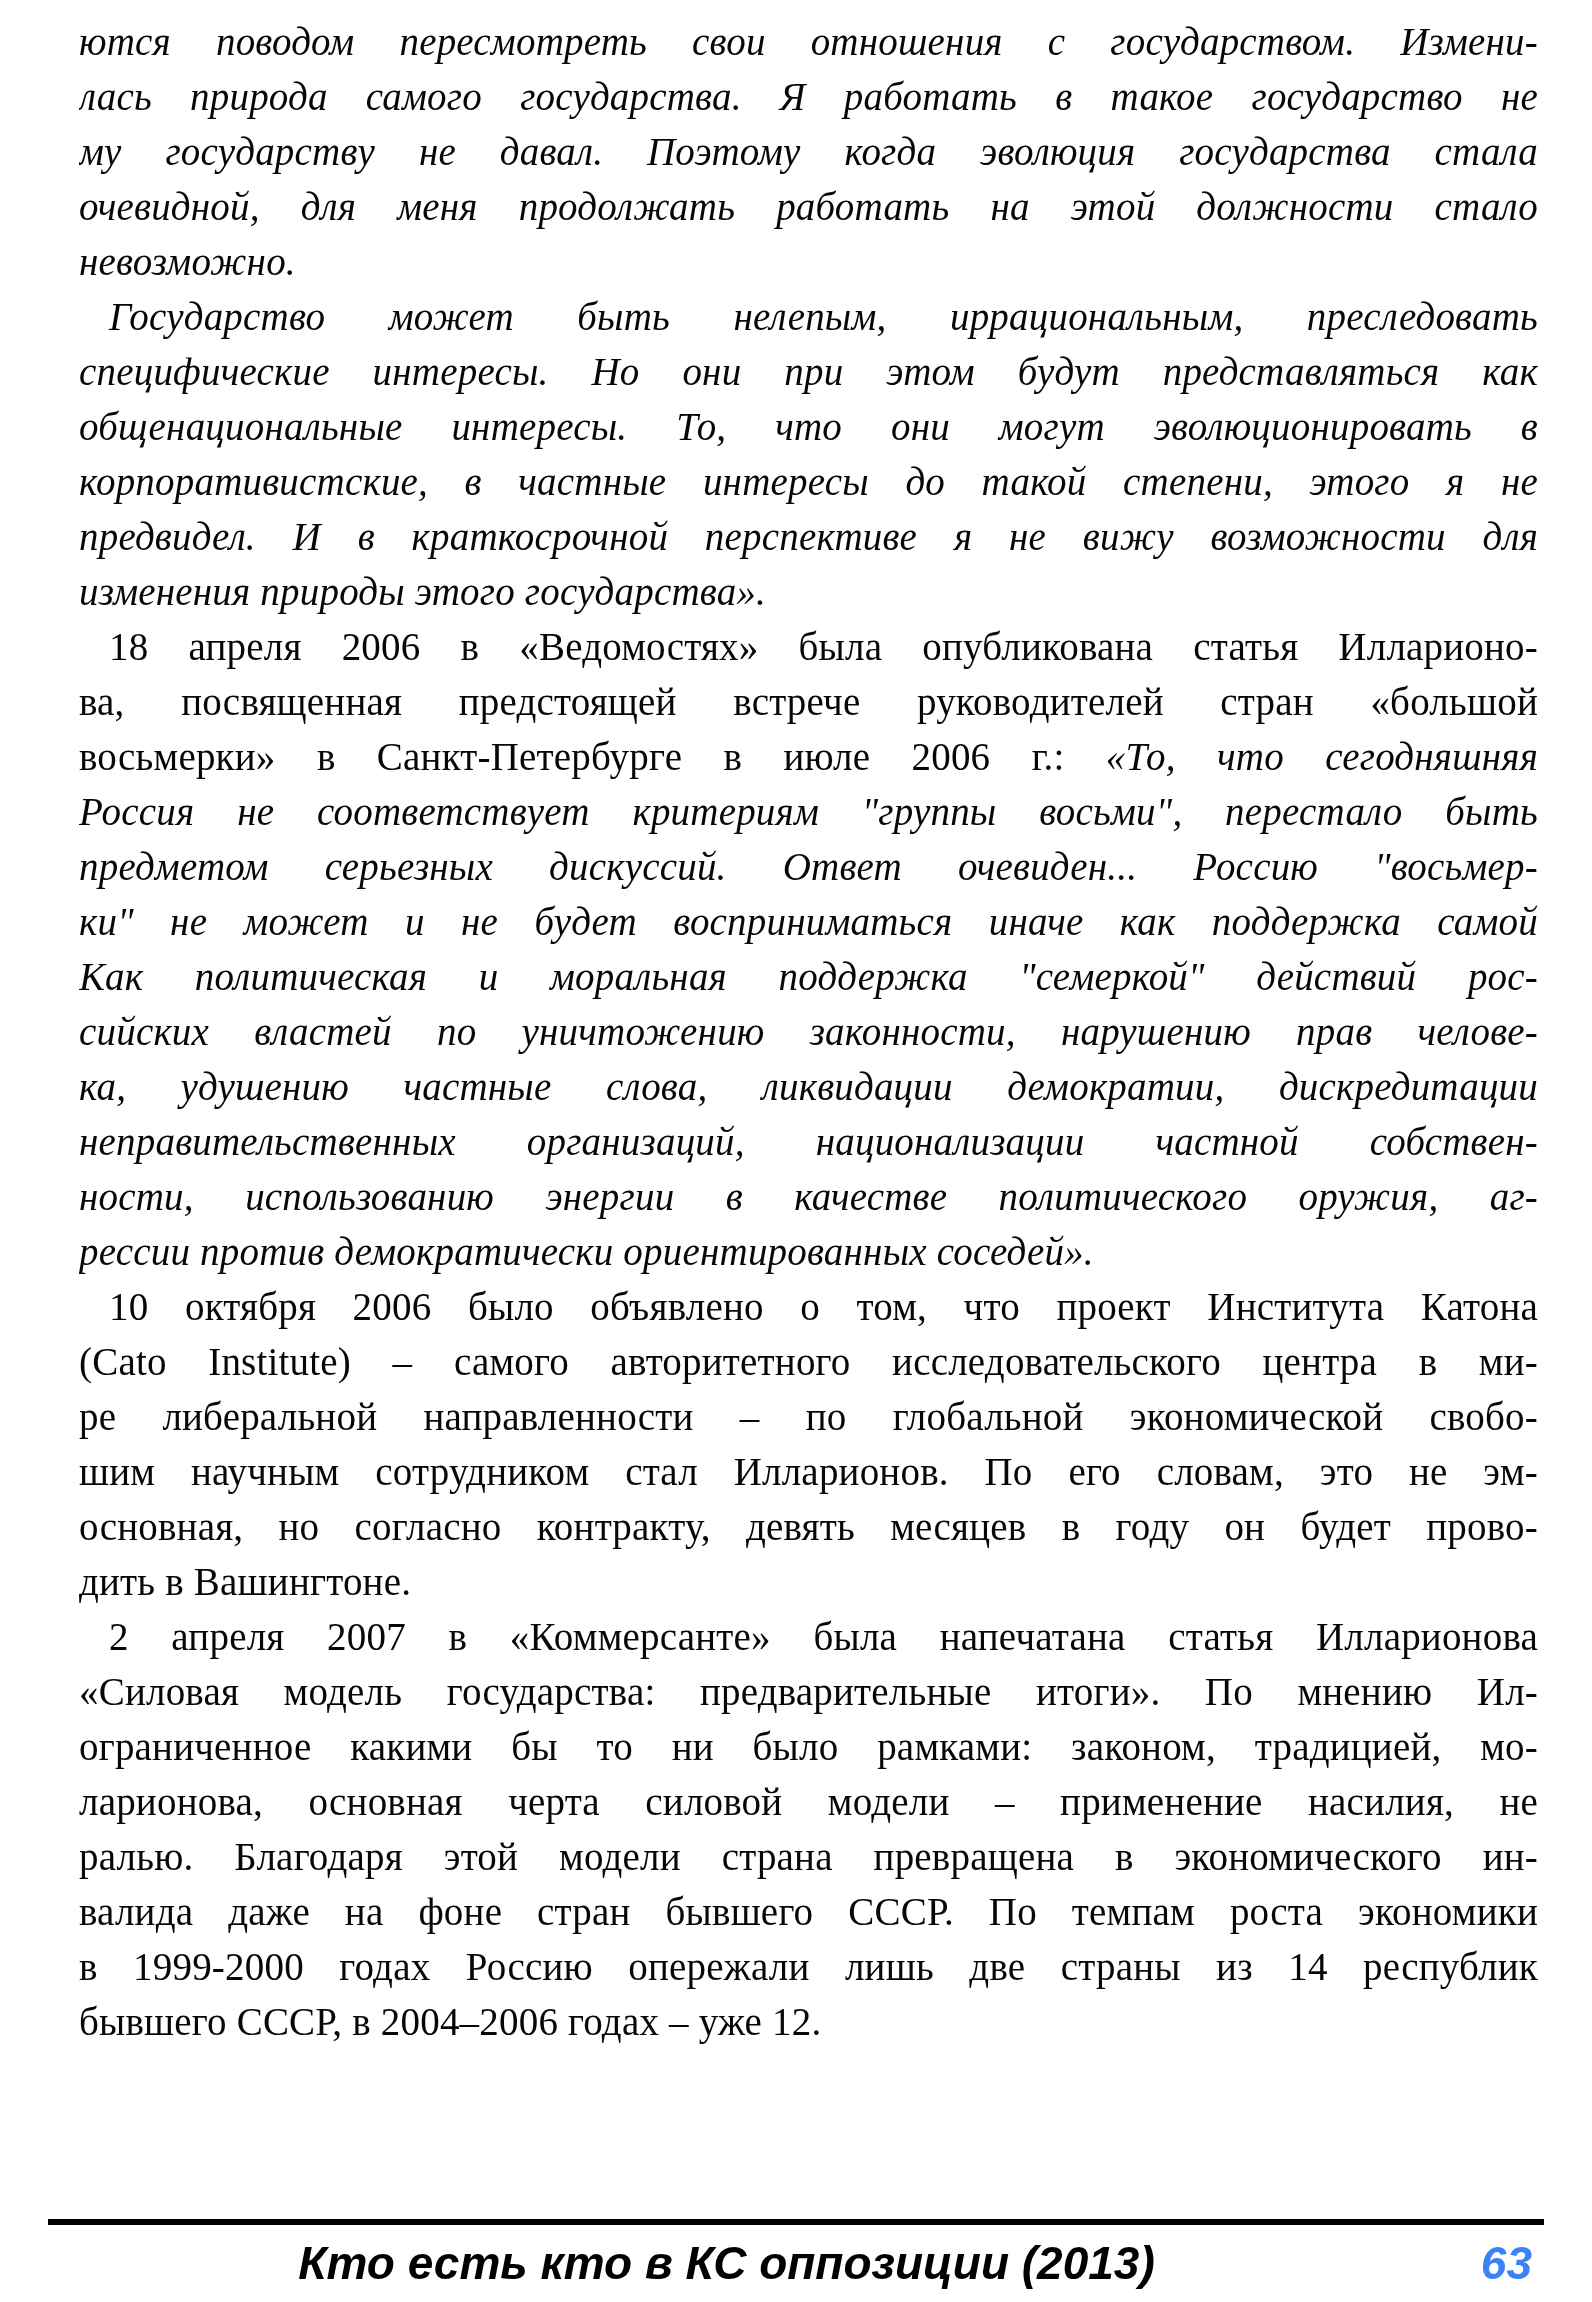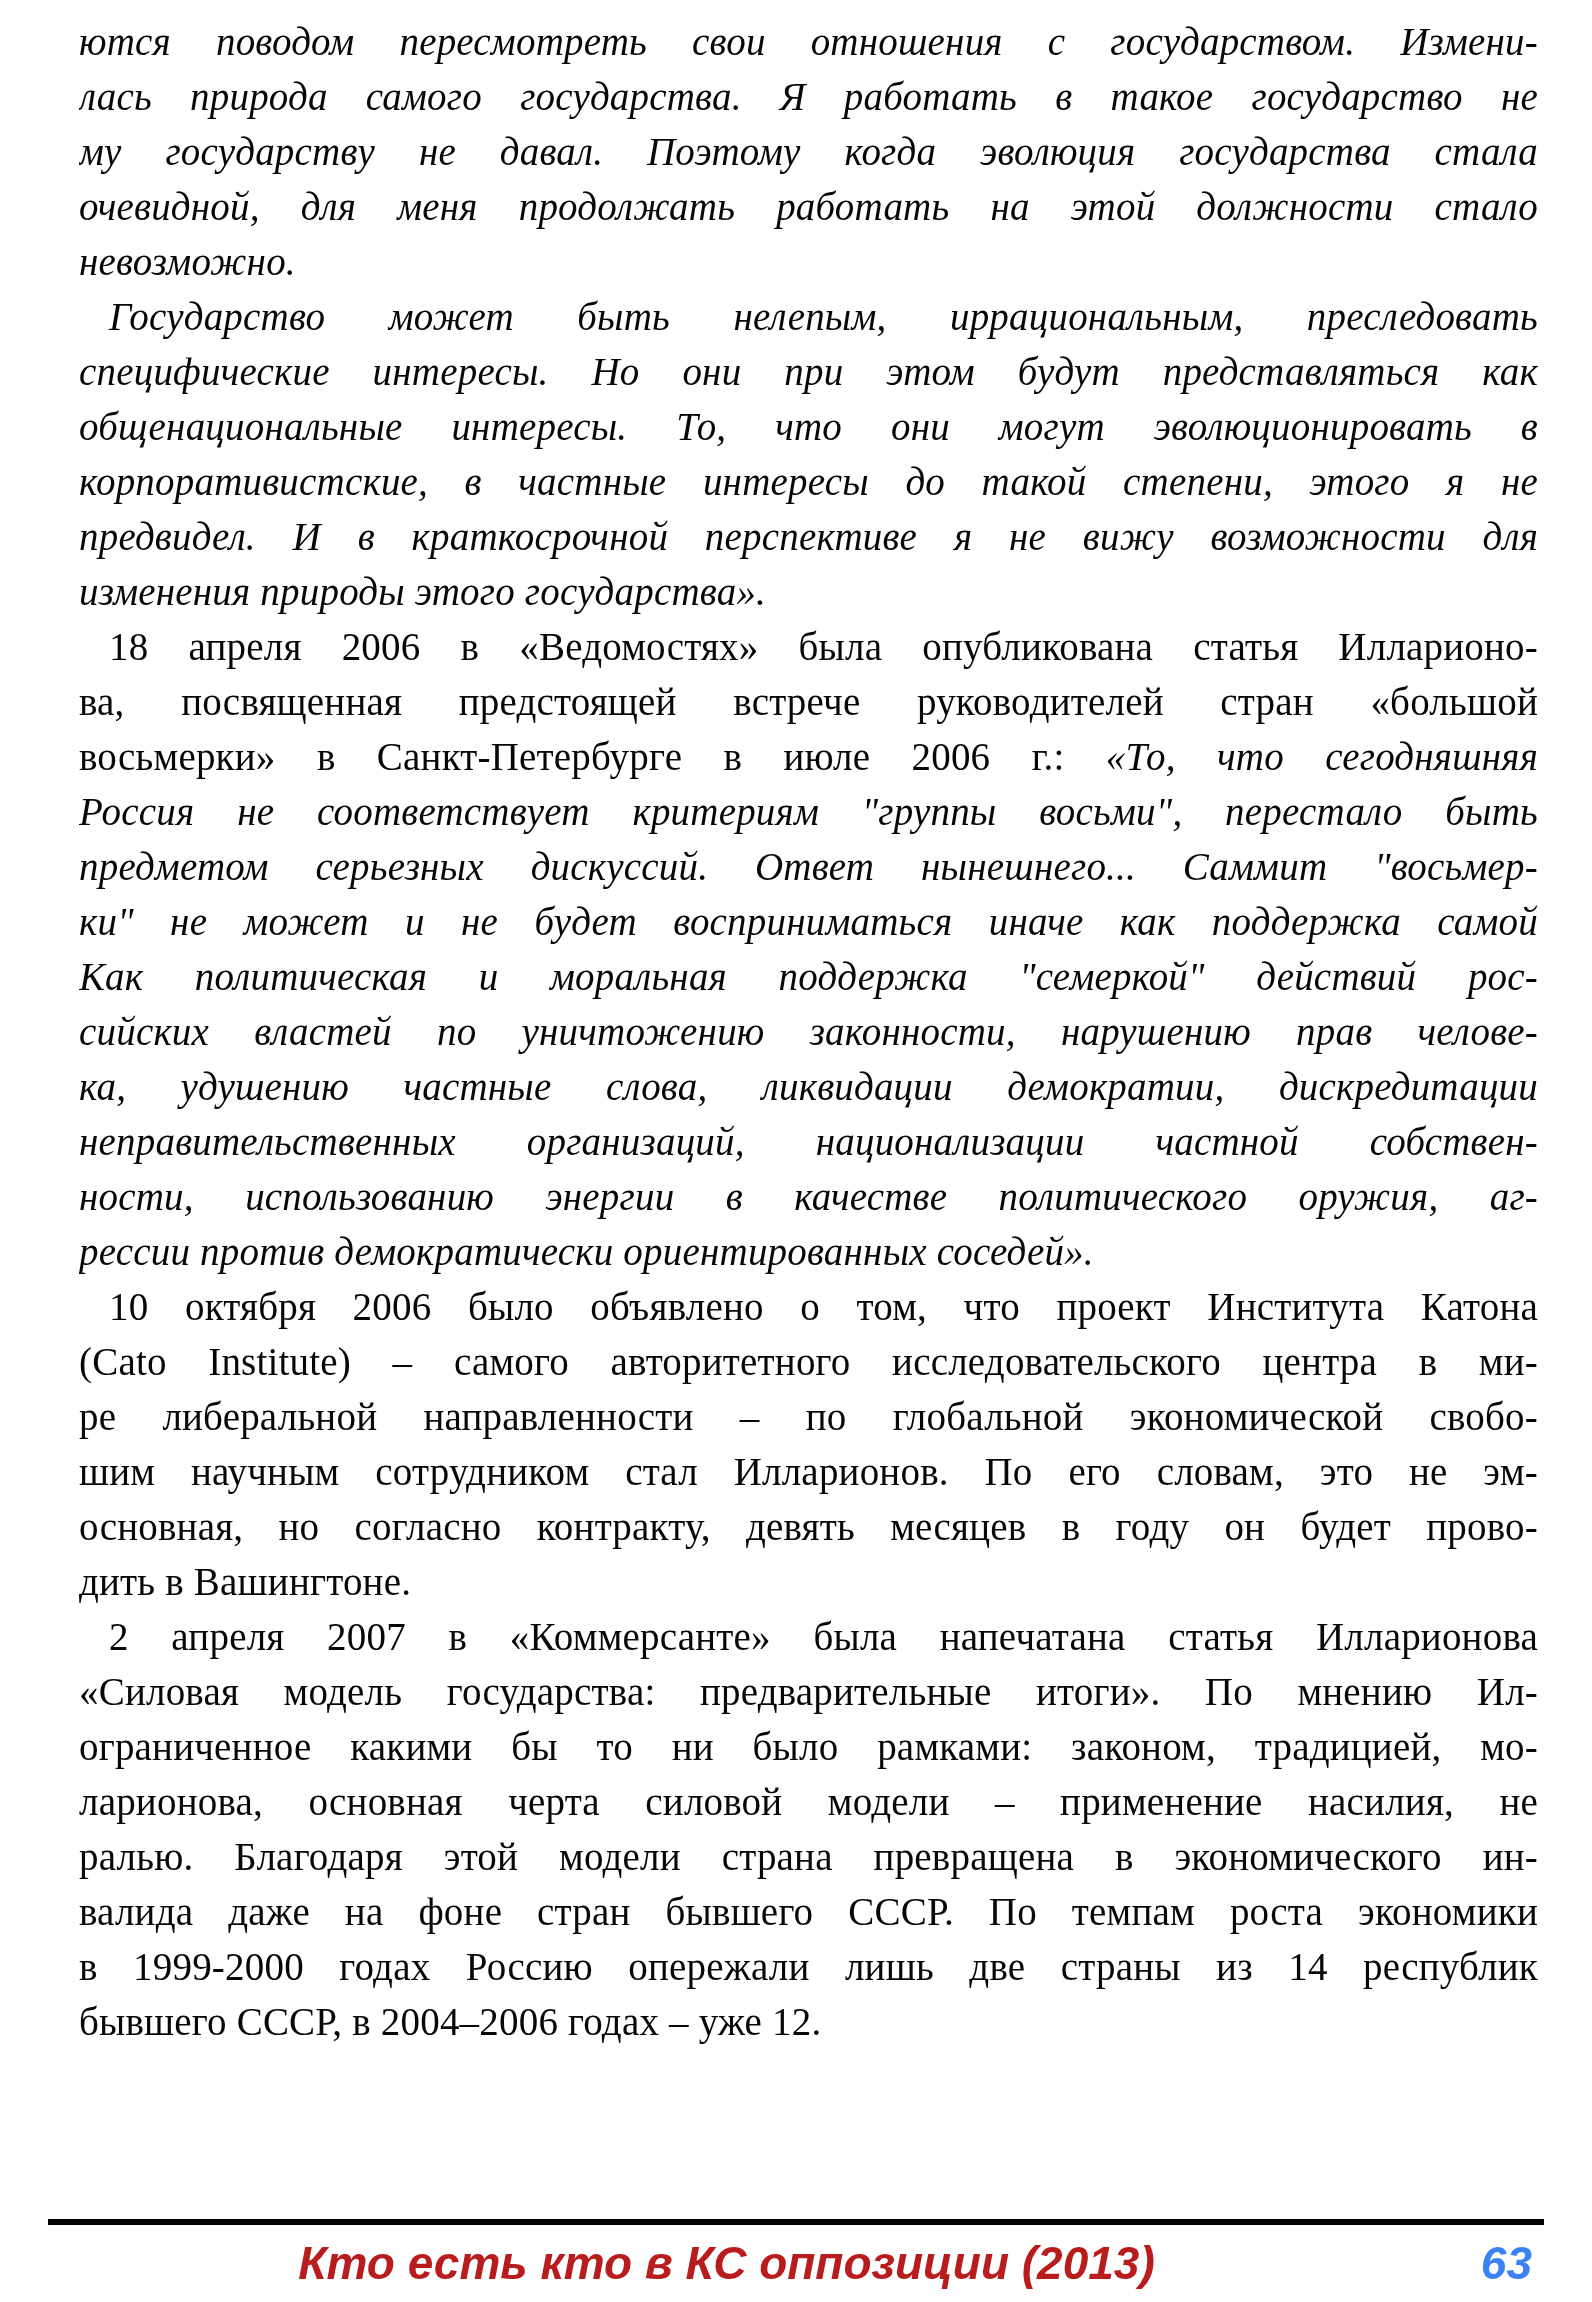--- a/index.html
+++ b/index.html
@@ -44,21 +44,21 @@
   }
   .footer-title {
     position: absolute;
     top: 2235px; left: 0; width: 1453px;
     text-align: center;
     font-family: "Liberation Sans", sans-serif;
     font-style: italic;
     font-weight: bold;
     font-size: 46px;
     line-height: 56px;
-    color: #b91c1c;
+    color: #000000;
   }
   .page-num {
     position: absolute;
     top: 2235px; right: 60px;
     font-family: "Liberation Sans", sans-serif;
     font-style: italic;
     font-weight: bold;
     font-size: 46px;
     line-height: 56px;
     color: #3b82f6;
@@ -77,21 +77,21 @@
       <div class="line ind"><span class="it">Государство может быть нелепым, иррациональным, преследовать</span></div>
       <div class="line"><span class="it">специфические интересы. Но они при этом будут представляться как</span></div>
       <div class="line"><span class="it">общенациональные интересы. То, что они могут эволюционировать в</span></div>
       <div class="line"><span class="it">корпоративистские, в частные интересы до такой степени, этого я не</span></div>
       <div class="line"><span class="it">предвидел. И в краткосрочной перспективе я не вижу возможности для</span></div>
       <div class="line nj"><span class="it">изменения природы этого государства».</span></div>
       <div class="line ind"><span class="rg">18 апреля 2006 в «Ведомостях» была опубликована статья Илларионо-</span></div>
       <div class="line"><span class="rg">ва, посвященная предстоящей встрече руководителей стран «большой</span></div>
       <div class="line"><span class="rg">восьмерки» в Санкт-Петербурге в июле 2006 г.: </span><span class="it">«То, что сегодняшняя</span></div>
       <div class="line"><span class="it">Россия не соответствует критериям "группы восьми", перестало быть</span></div>
-      <div class="line"><span class="it">предметом серьезных дискуссий. Ответ нынешнего... Саммит "восьмер-</span></div>
+      <div class="line"><span class="it">предметом серьезных дискуссий. Ответ очевиден... Россию "восьмер-</span></div>
       <div class="line"><span class="it">ки" не может и не будет восприниматься иначе как поддержка самой</span></div>
       <div class="line"><span class="it">Как политическая и моральная поддержка "семеркой" действий рос-</span></div>
       <div class="line"><span class="it">сийских властей по уничтожению законности, нарушению прав челове-</span></div>
       <div class="line"><span class="it">ка, удушению частные слова, ликвидации демократии, дискредитации</span></div>
       <div class="line"><span class="it">неправительственных организаций, национализации частной собствен-</span></div>
       <div class="line"><span class="it">ности, использованию энергии в качестве политического оружия, аг-</span></div>
       <div class="line nj"><span class="it">рессии против демократически ориентированных соседей».</span></div>
       <div class="line ind"><span class="rg">10 октября 2006 было объявлено о том, что проект Института Катона</span></div>
       <div class="line"><span class="rg">(Cato Institute) – самого авторитетного исследовательского центра в ми-</span></div>
       <div class="line"><span class="rg">ре либеральной направленности – по глобальной экономической свобо-</span></div>

